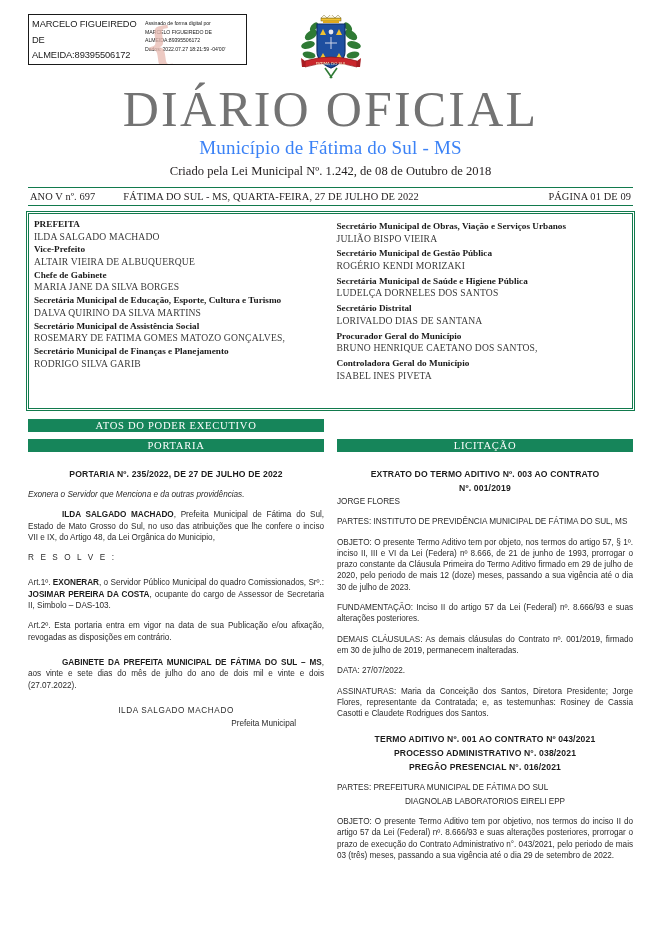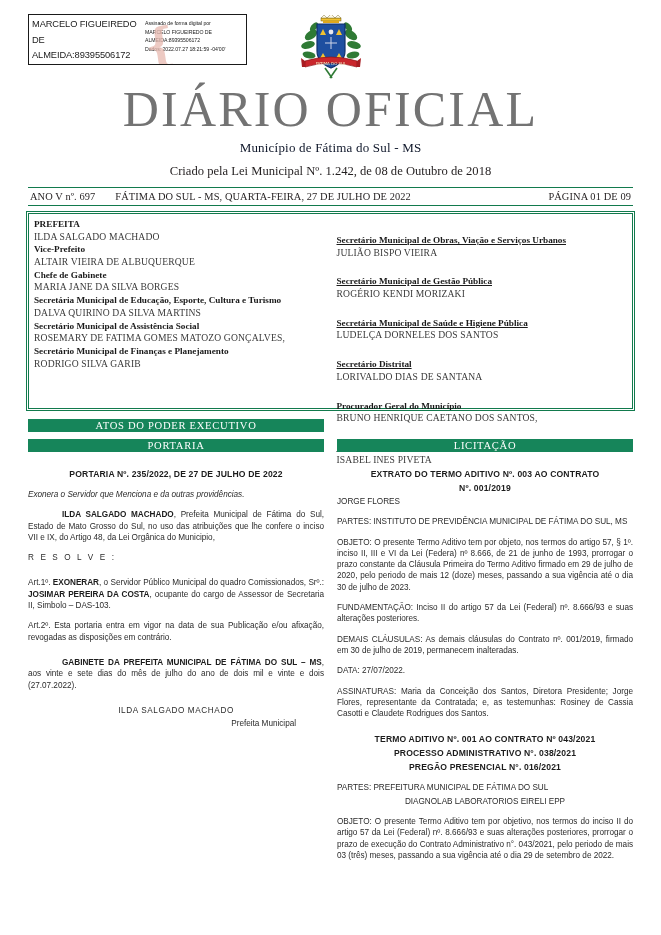--- a/index.html
+++ b/index.html
@@ -86,24 +86,24 @@
     font-weight: 400;
     font-size: 50px;
     line-height: 50px;
     letter-spacing: 2.2px;
     color: #737373;
   }
   .masthead h2 {
     margin: 3px 0 0 0;
     font-family: "Liberation Serif", serif;
     font-weight: 400;
-    font-size: 13px;
+    font-size: 19px;
     line-height: 22px;
     letter-spacing: .2px;
-    color: #0f172a;
+    color: #3b82f6;
   }
   .masthead .created {
     margin: 5px 0 0 0;
     font-family: "Liberation Serif", serif;
     font-size: 12.6px;
     line-height: 15px;
     color: #231f20;
   }
 
   
@@ -111,20 +111,21 @@
     margin-top: 8px;
     border-top: 1.6px solid #127a4d;
     border-bottom: 1.6px solid #127a4d;
     height: 17px;
     display: flex;
     align-items: center;
     font-family: "Liberation Serif", serif;
     font-size: 10.4px;
     letter-spacing: .1px;
     color: #231f20;
+    gap: 8px;
   }
   .info-left   { padding-left: 2px; }
   .info-center { padding-left: 20px; }
   .info-right  { margin-left: auto; padding-right: 2px; }
 
   
   .officials {
     margin-top: 7px;
     border: 1.4px solid #127a4d;
     outline: 1px solid #127a4d;
@@ -146,21 +147,21 @@
     text-align: justify;
   }
   .off-name {
     font-family: "Liberation Serif", serif;
     font-weight: 400;
     font-size: 9.6px;
     line-height: 12.8px;
     color: #3a3a3a;
     letter-spacing: .15px;
   }
-  .off-col.right .off-role { margin-top: 16px; text-decoration: underline; }
+  .off-col.right .off-role { margin-top: 2px; }
 
   
   .bar {
     background: #16855a;
     color: #ffffff;
     font-family: "Liberation Serif", serif;
     font-size: 10.6px;
     letter-spacing: .7px;
     text-align: center;
     height: 13px;

